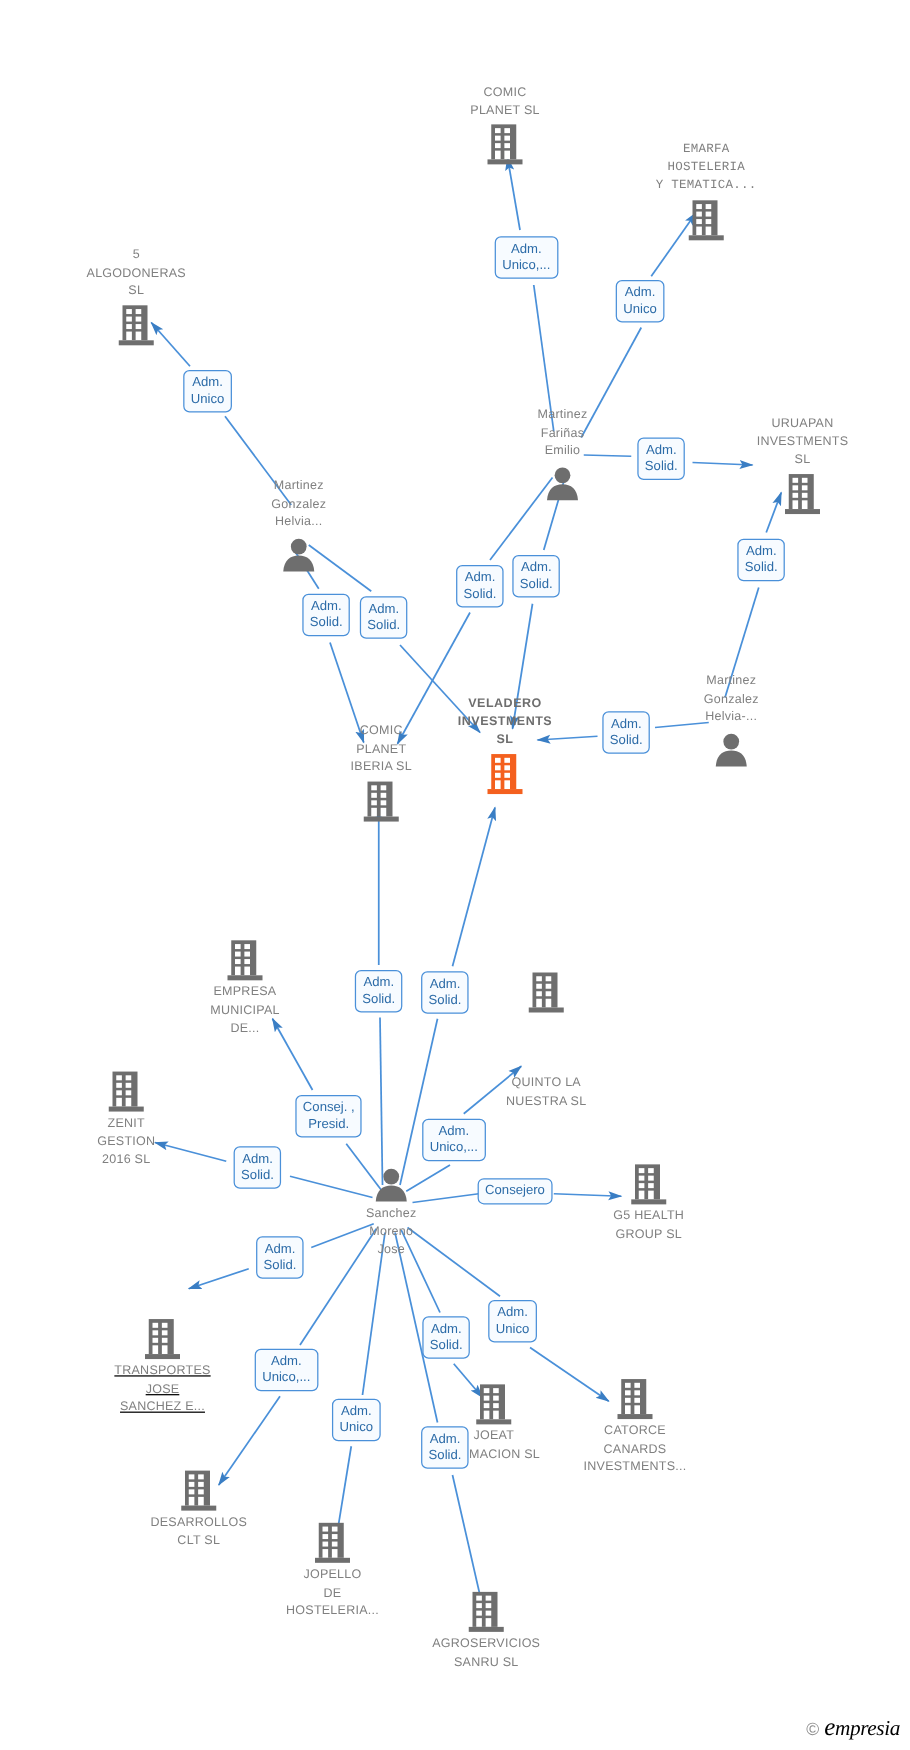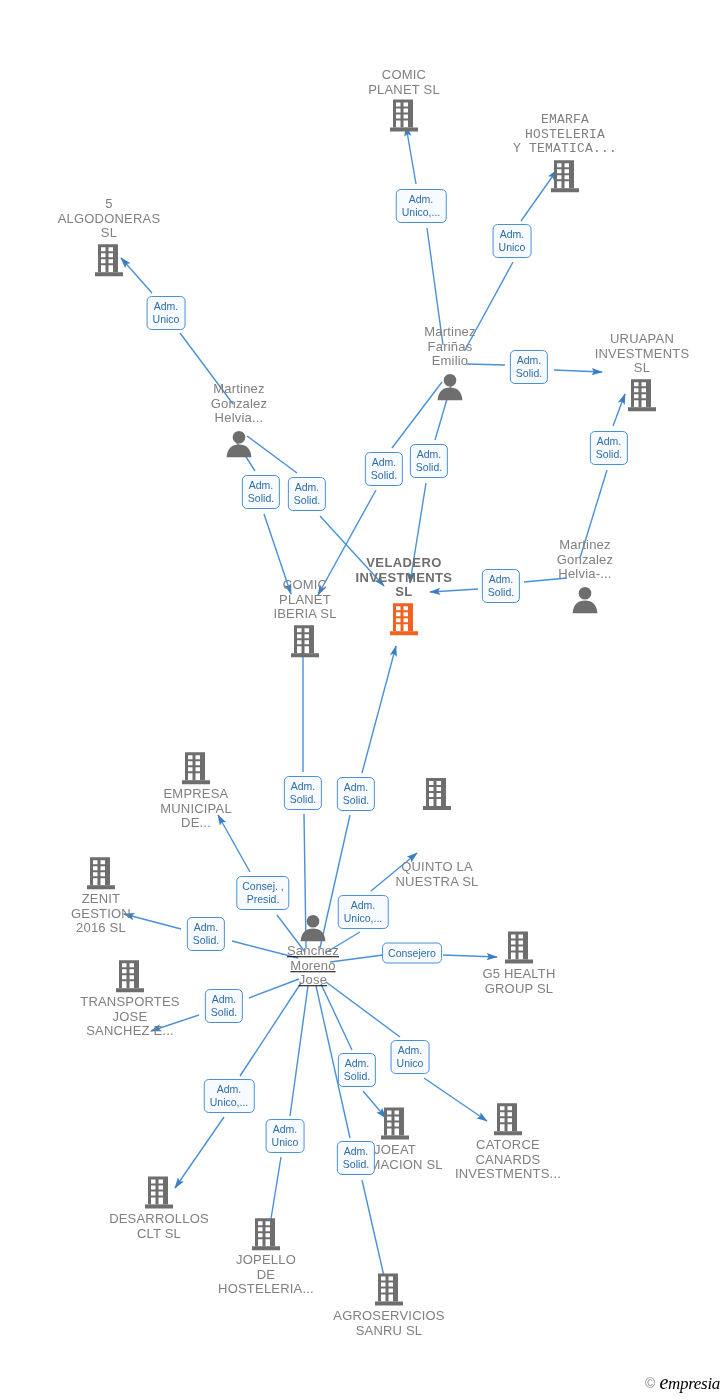--- a/index.html
+++ b/index.html
@@ -27,21 +27,21 @@
   }
   .node {
     position: absolute;
     transform: translate(-50%, -50%);
     display: flex;
     flex-direction: column;
     align-items: center;
     width: 140px;
   }
   .node .label {
-    font-size: 13px;
+    font-size: 10px;
     line-height: 14.5px;
     color: #808080;
     text-align: center;
     letter-spacing: 0.2px;
     white-space: pre-line;
   }
   .node.center .label {
     font-weight: bold;
     color: #6e6e6e;
     letter-spacing: 0.4px;
@@ -342,21 +342,21 @@
             <rect x="7" y="16" width="4.5" height="4" fill="#ffffff"></rect>
             <rect x="14.5" y="16" width="4.5" height="4" fill="#ffffff"></rect>
             <rect x="7" y="22" width="4.5" height="7" fill="#ffffff"></rect>
             <rect x="14.5" y="22" width="4.5" height="7" fill="#ffffff"></rect>
             <rect x="1" y="29" width="28" height="4" fill="#6e6e6e"></rect>
           </svg></span>
         <div class="label">ZENIT
 GESTION
 2016  SL</div>
       </div>
-      <div class="node label-below" style="left: 313px; top: 950px; text-decoration: underline;">
+      <div class="node label-below" style="left: 313px; top: 970px;">
         <span class="icon-wrap"><svg width="30" height="30" viewBox="0 0 30 30">
             <circle cx="15" cy="9" r="6.3" fill="#6e6e6e"></circle>
             <path d="M2.6 29 C3.2 19.8 8.2 16.2 15 16.2 C21.8 16.2 26.8 19.8 27.4 29 Z" fill="#6e6e6e"></path>
           </svg></span>
         <div class="label">Sanchez
 Moreno
 Jose</div>
       </div>
       <div class="node label-below" style="left: 519px; top: 963px;">
         <span class="icon-wrap"><svg width="30" height="34" viewBox="0 0 30 34">
@@ -367,21 +367,21 @@
             <rect x="14.5" y="10" width="4.5" height="4" fill="#ffffff"></rect>
             <rect x="7" y="16" width="4.5" height="4" fill="#ffffff"></rect>
             <rect x="14.5" y="16" width="4.5" height="4" fill="#ffffff"></rect>
             <rect x="7" y="22" width="4.5" height="7" fill="#ffffff"></rect>
             <rect x="14.5" y="22" width="4.5" height="7" fill="#ffffff"></rect>
             <rect x="1" y="29" width="28" height="4" fill="#6e6e6e"></rect>
           </svg></span>
         <div class="label">G5 HEALTH
 GROUP  SL</div>
       </div>
-      <div class="node label-below" style="left: 130px; top: 999px;">
+      <div class="node label-below" style="left: 130px; top: 1094px; text-decoration: underline;">
         <span class="icon-wrap"><svg width="30" height="34" viewBox="0 0 30 34">
             <rect x="4" y="1" width="20" height="28" fill="#6e6e6e"></rect>
             <rect x="7" y="4" width="4.5" height="4" fill="#ffffff"></rect>
             <rect x="14.5" y="4" width="4.5" height="4" fill="#ffffff"></rect>
             <rect x="7" y="10" width="4.5" height="4" fill="#ffffff"></rect>
             <rect x="14.5" y="10" width="4.5" height="4" fill="#ffffff"></rect>
             <rect x="7" y="16" width="4.5" height="4" fill="#ffffff"></rect>
             <rect x="14.5" y="16" width="4.5" height="4" fill="#ffffff"></rect>
             <rect x="7" y="22" width="4.5" height="7" fill="#ffffff"></rect>
             <rect x="14.5" y="22" width="4.5" height="7" fill="#ffffff"></rect>

